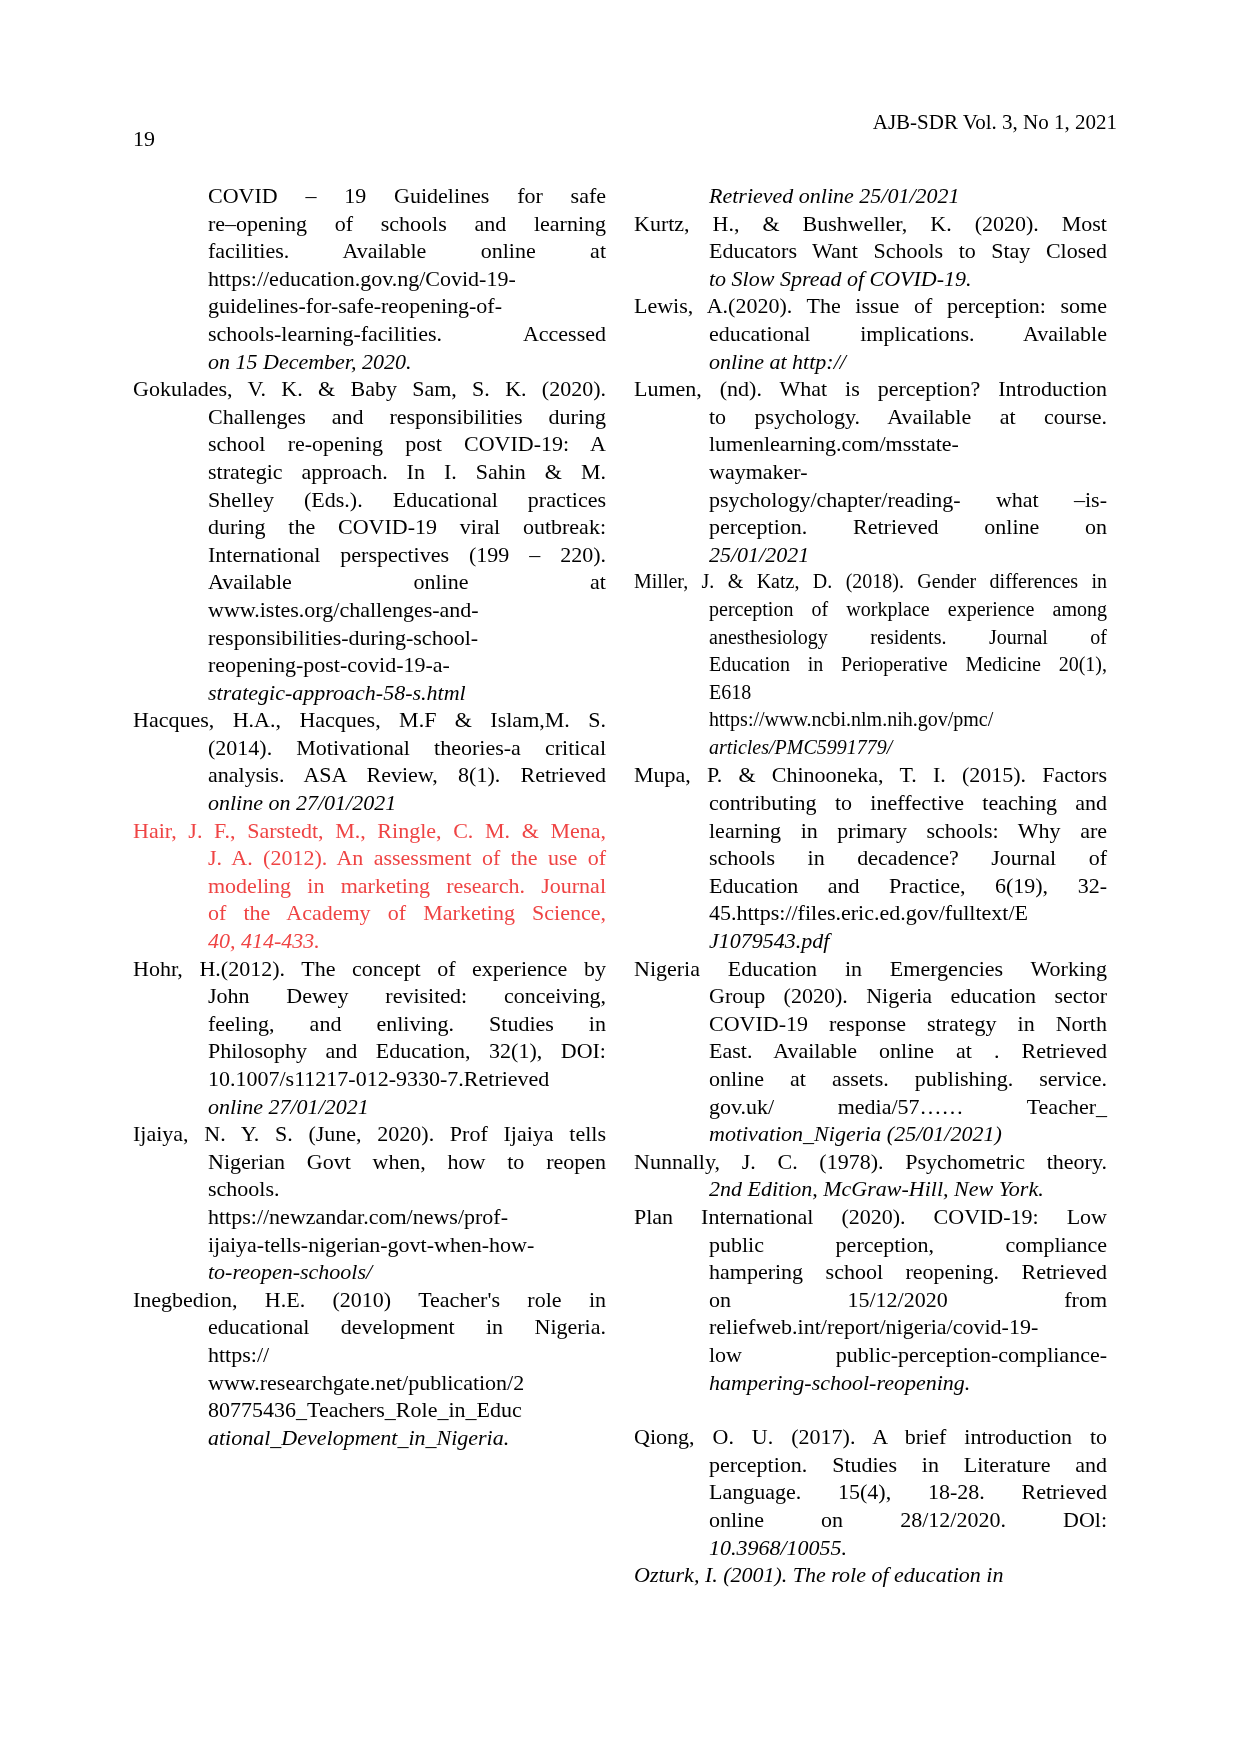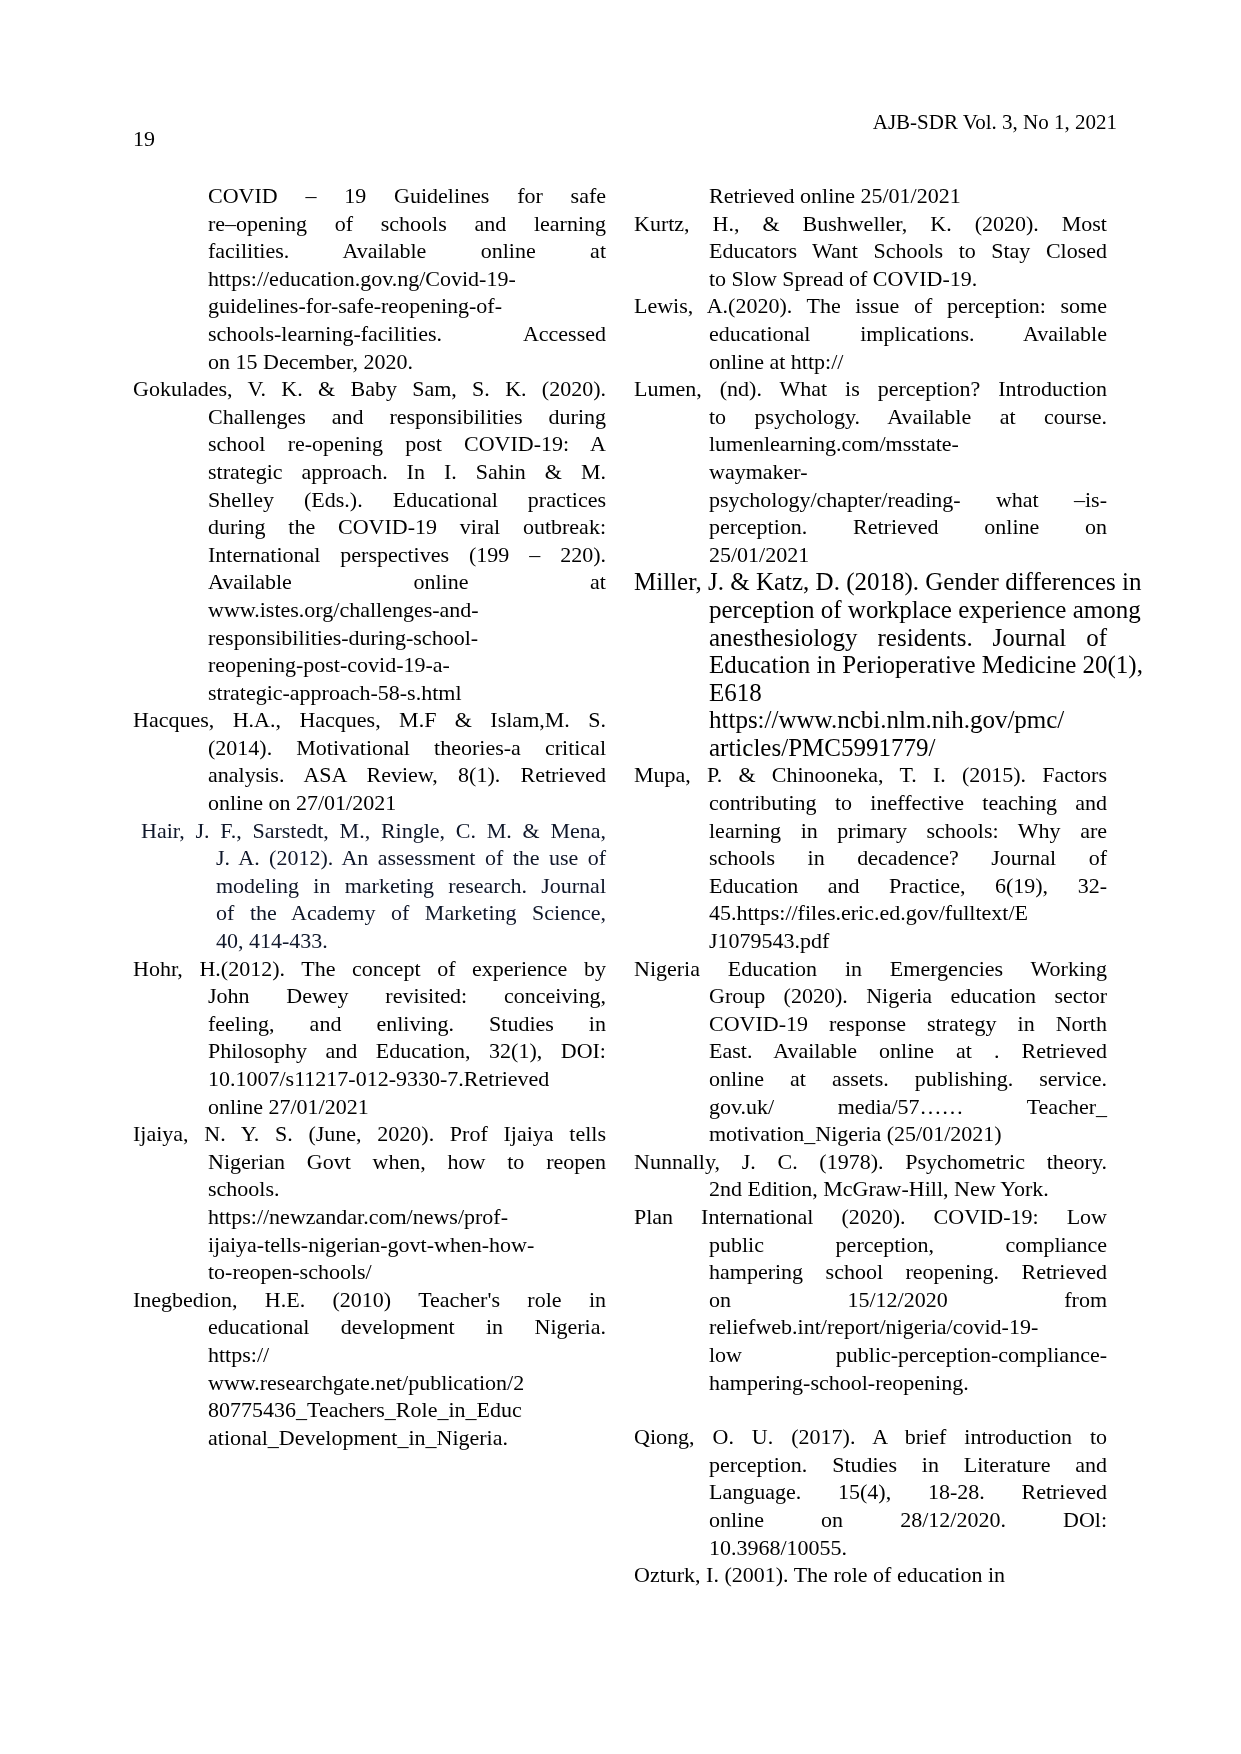--- a/index.html
+++ b/index.html
@@ -38,23 +38,23 @@
     .line {
       display: block;
       height: 27.6px;
       line-height: 27.6px;
       white-space: nowrap;
       text-align: justify;
       text-align-last: justify;
       padding-left: 75px;
     }
     .line.first { padding-left: 0; }
-    .line.last { text-align-last: left; }
-    .ref.gray { color: #0f172a; margin-left: 8px; }
-    .ref.small .line { font-size: 25px; }
+    .line.last { text-align-last: left; font-style: italic; }
+    .ref.gray { color: #ef4444; }
+    .ref.small .line { font-size: 20px; }
     .gap { height: 27px; }
   </style>
 </head>
 <body>
 
 <div class="page-number">19</div>
 <div class="running-head">AJB-SDR Vol. 3, No 1, 2021</div>
 
 <div class="column col-left" id="col-left">
     <div class="ref">

